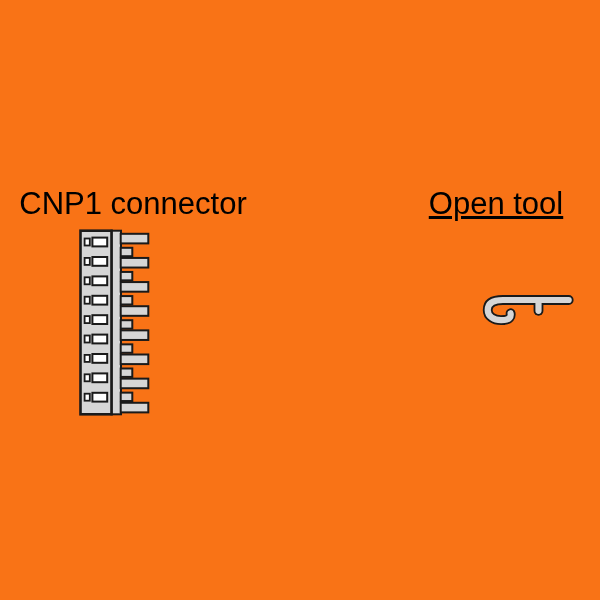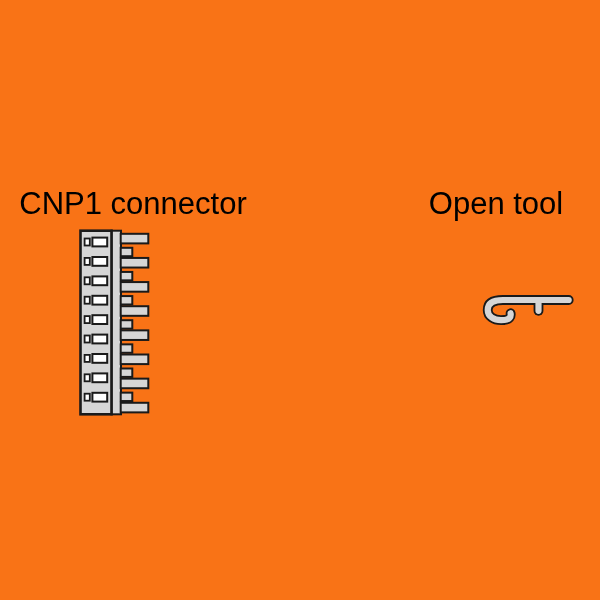--- a/index.html
+++ b/index.html
@@ -14,21 +14,21 @@
     position:absolute;
     top:187px;
     transform:translateX(-50%);
     font-size:31px;
     line-height:1.1;
     color:#000000;
     white-space:nowrap;
     letter-spacing:0px;
   }
   #label-connector{left:133px;}
-  #label-tool{left:496px;}
+  #label-tool{left:496px;text-decoration:underline;}
   .diagram{position:absolute;}
   #connector-svg{left:70px;top:225px;width:90px;height:200px;}
   #tool-svg{left:468px;top:283px;width:118px;height:58px;}
 </style>
 </head>
 <body>
 
 <div class="canvas">
 
   <div class="label" id="label-connector">CNP1 connector</div>

